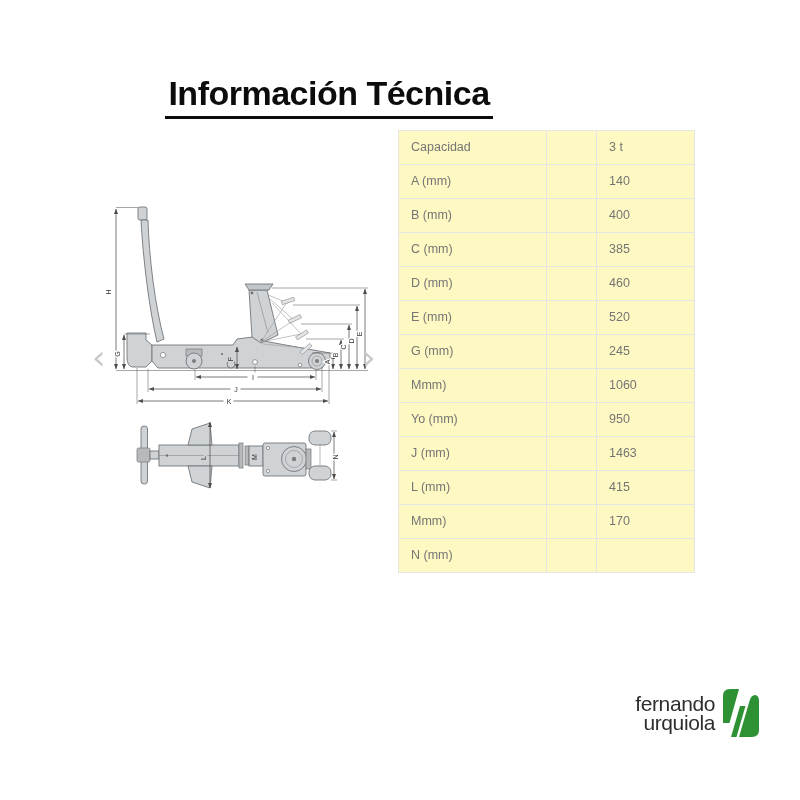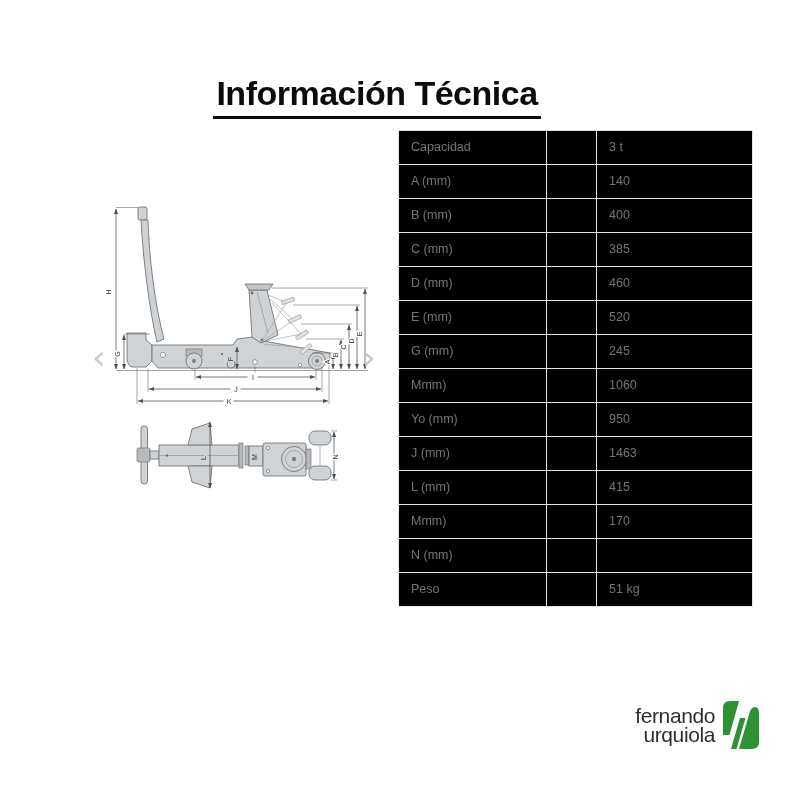--- a/index.html
+++ b/index.html
@@ -1,28 +1,28 @@
 <!DOCTYPE html>
 <html><head>
 <meta charset="utf-8">
 <style>
   html,body{margin:0;padding:0;}
   body{
     width:800px;height:800px;background:#ffffff;position:relative;overflow:hidden;
     font-family:"Liberation Sans", sans-serif;
   }
   
-  .title-wrap{position:absolute;top:74px;left:0;width:658px;text-align:center;margin-left:48px;}
+  .title-wrap{position:absolute;top:74px;left:0;width:658px;text-align:center;}
   .title-text{
     display:inline-block;font-size:34px;font-weight:700;color:#0c0c0c;
     letter-spacing:-0.5px;border-bottom:3px solid #0c0c0c;padding:0 3px 3px 3px;
   }
   
   .spec-table{
-    position:absolute;left:398px;top:130px;width:355px;background:#000000;
+    position:absolute;left:398px;top:130px;width:297px;background:#fef9c3;
     border:1px solid #e5e5e5;border-bottom:none;box-sizing:border-box;
   }
   .trow{display:flex;height:34px;border-bottom:1px solid #e5e5e5;box-sizing:border-box;}
   .tcell{
     box-sizing:border-box;font-size:12.5px;color:#757575;line-height:33px;
     padding-left:12px;white-space:nowrap;overflow:hidden;
   }
   .c1{width:148px;border-right:1px solid #e5e5e5;}
   .c2{width:50px;border-right:1px solid #e5e5e5;}
   .c3{flex:1;}
@@ -39,21 +39,21 @@
   .ext{stroke:#5d5d5d;stroke-width:0.55;fill:none;}
   .lbl{font:7px "Liberation Sans",sans-serif;fill:#333;text-anchor:middle;
        paint-order:stroke;stroke:#ffffff;stroke-width:2.5px;}
   .lbl-on-gray{stroke:#d0d3d5;}
   
   .chev{position:absolute;font-size:34px;line-height:34px;color:#c9c9c9;cursor:pointer;
         font-family:"DejaVu Sans",sans-serif;user-select:none;}
   .chev.prev{left:92px;top:340px;}
   .chev.next{left:362px;top:340px;}
   
-  .logo{position:absolute;left:596px;top:686px;width:166px;display:flex;align-items:center;justify-content:flex-end;margin-top:12px;}
+  .logo{position:absolute;left:596px;top:686px;width:166px;display:flex;align-items:center;justify-content:flex-end;}
   .logo-text{text-align:right;color:#2e2e2e;font-size:21px;line-height:19px;letter-spacing:-0.4px;margin-right:5px;}
   .logo-icon{flex:0 0 auto;}
 </style>
 </head>
 <body>
 
 <div class="title-wrap">
   <span class="title-text">Información Técnica</span>
 </div>
 
@@ -229,25 +229,20 @@
     </div>
     <div class="trow">
       <div class="tcell c1">Mmm)</div>
       <div class="tcell c2"></div>
       <div class="tcell c3">170</div>
     </div>
     <div class="trow">
       <div class="tcell c1">N (mm)</div>
       <div class="tcell c2"></div>
     </div>
-    <div class="trow">
-      <div class="tcell c1">Peso</div>
-      <div class="tcell c2"></div>
-      <div class="tcell c3">51 kg</div>
-    </div>
   </div>
 
 <div class="logo">
   <div class="logo-text">
     <div>fernando</div>
     <div>urquiola</div>
   </div>
   <svg class="logo-icon" width="42" height="54" viewBox="0 0 42 54" xmlns="http://www.w3.org/2000/svg">
     <path d="M3,37 L3,10 Q3,3 10,3 L19,3 L9.5,37 Z" fill="#2e9133"></path>
     <path d="M11,51 L20,20 L25.5,20 L16.5,51 Z" fill="#2e9133"></path>

